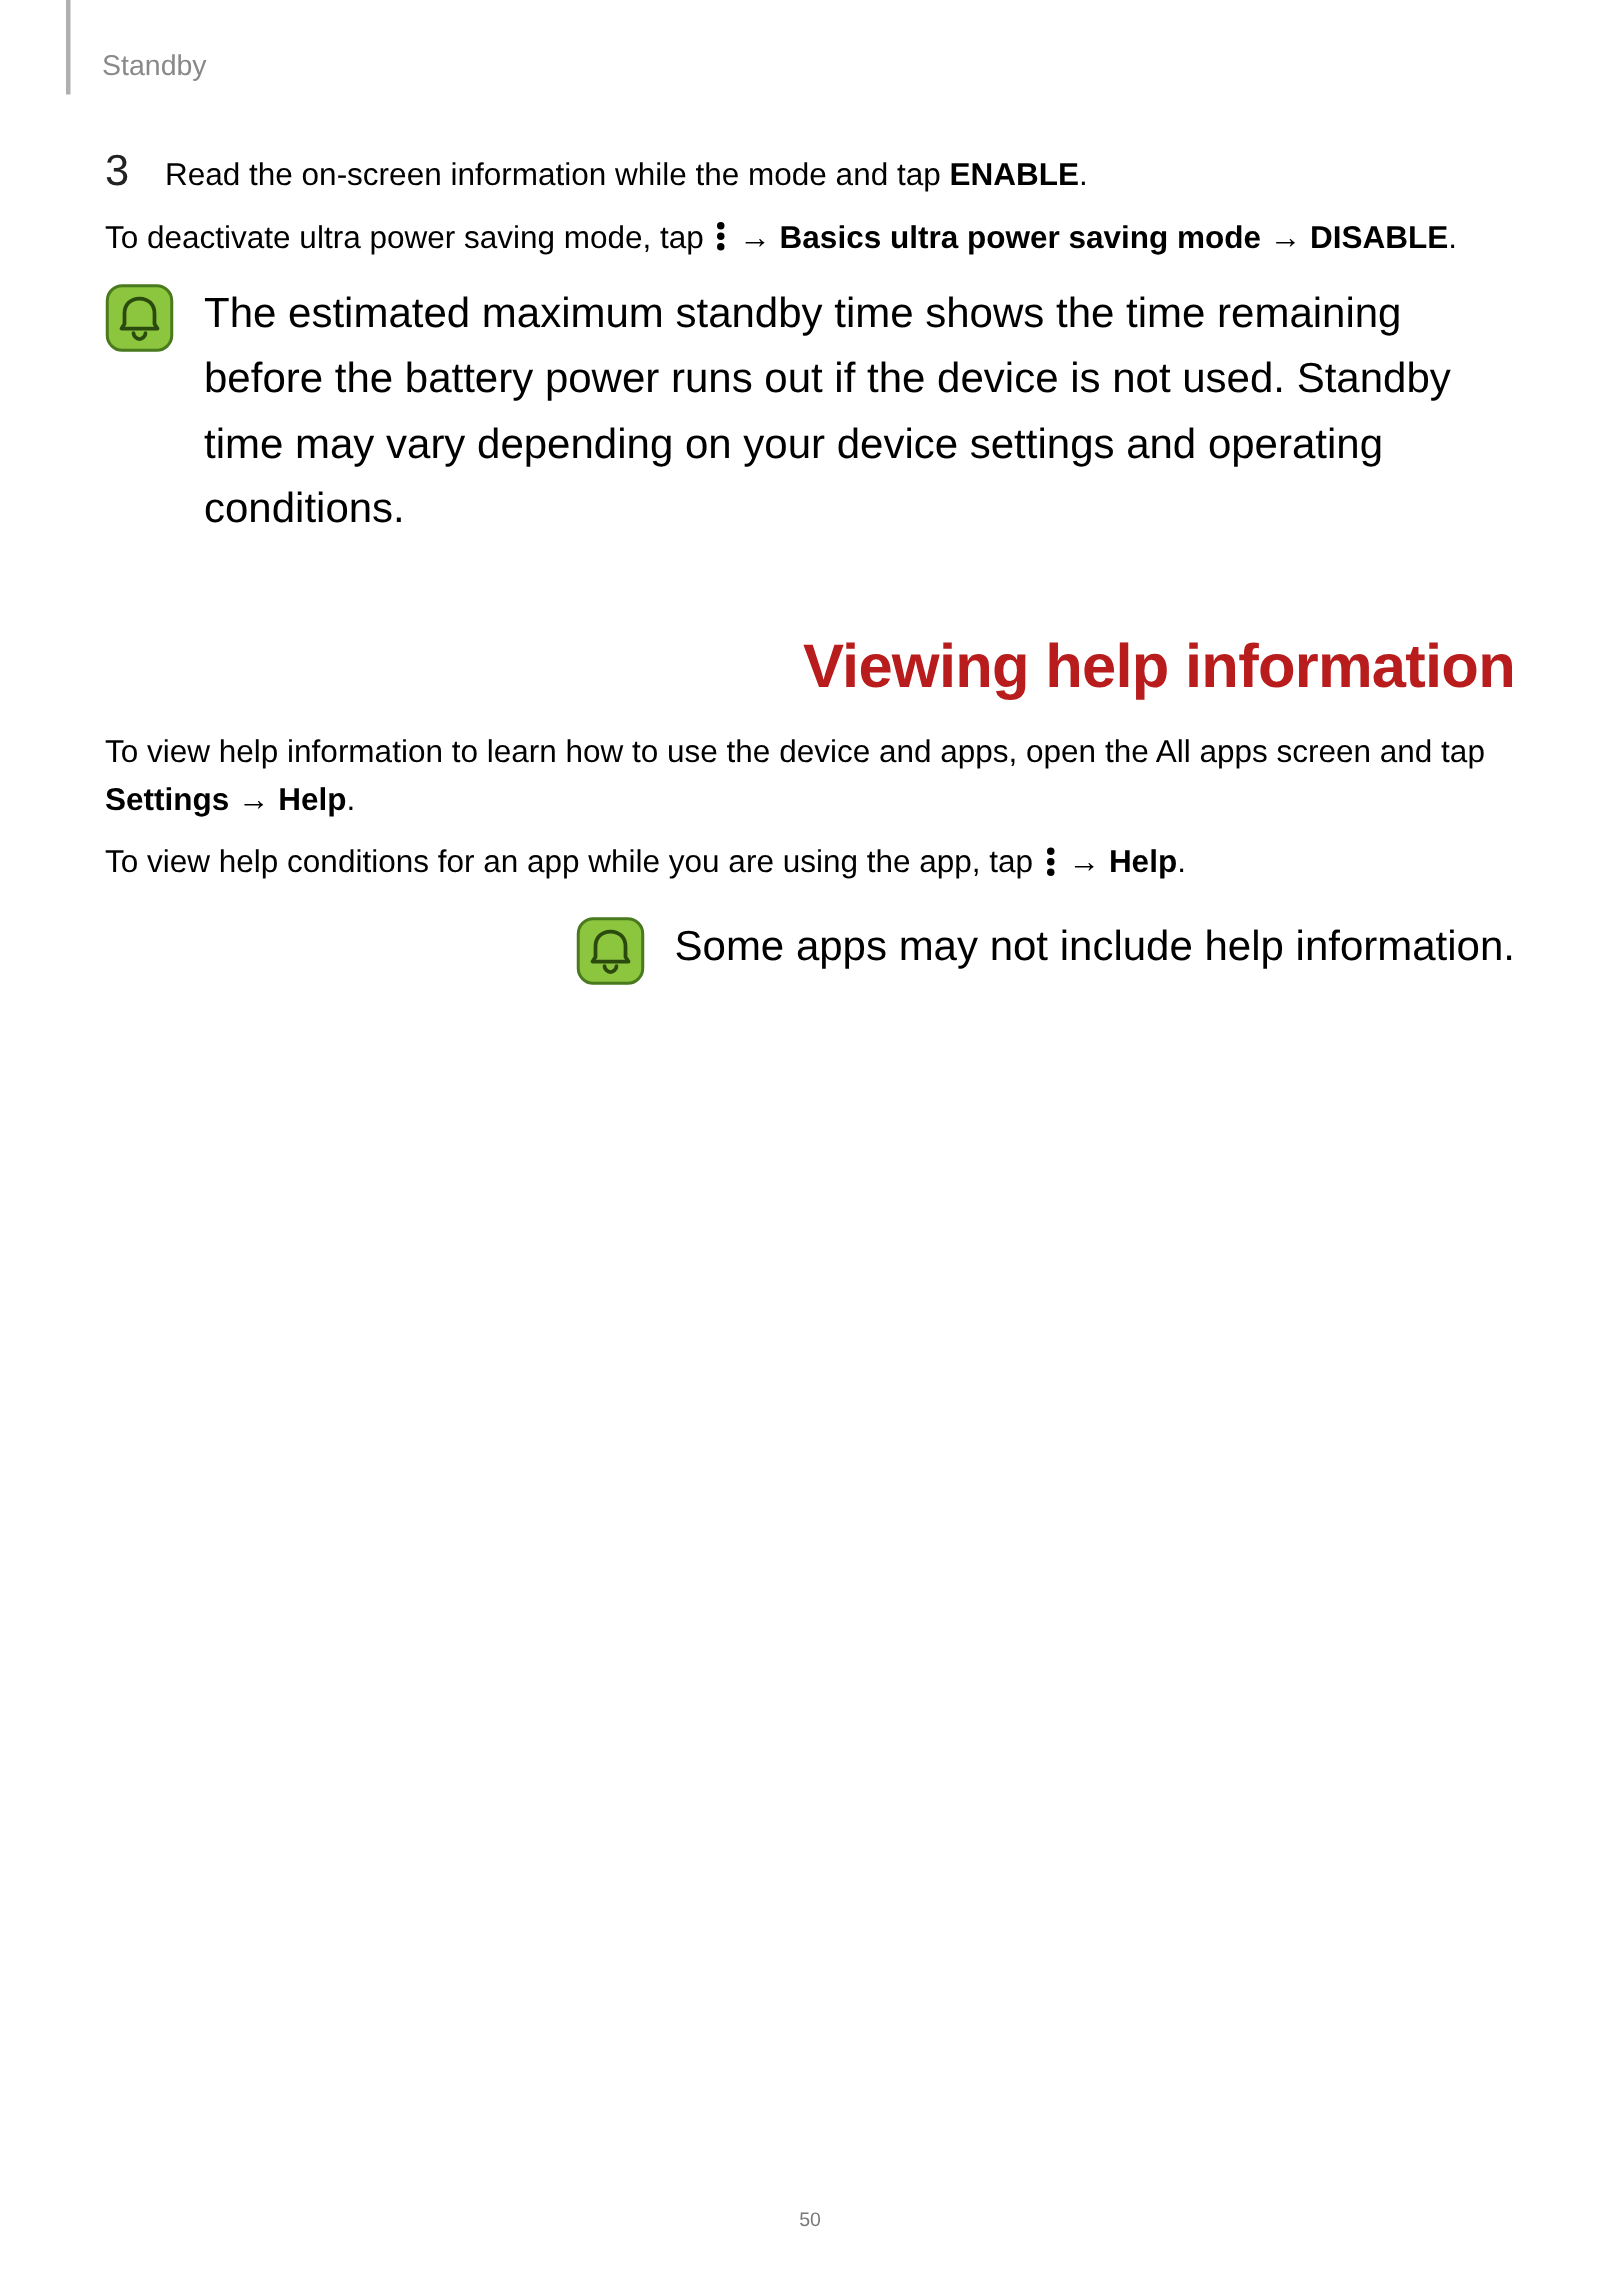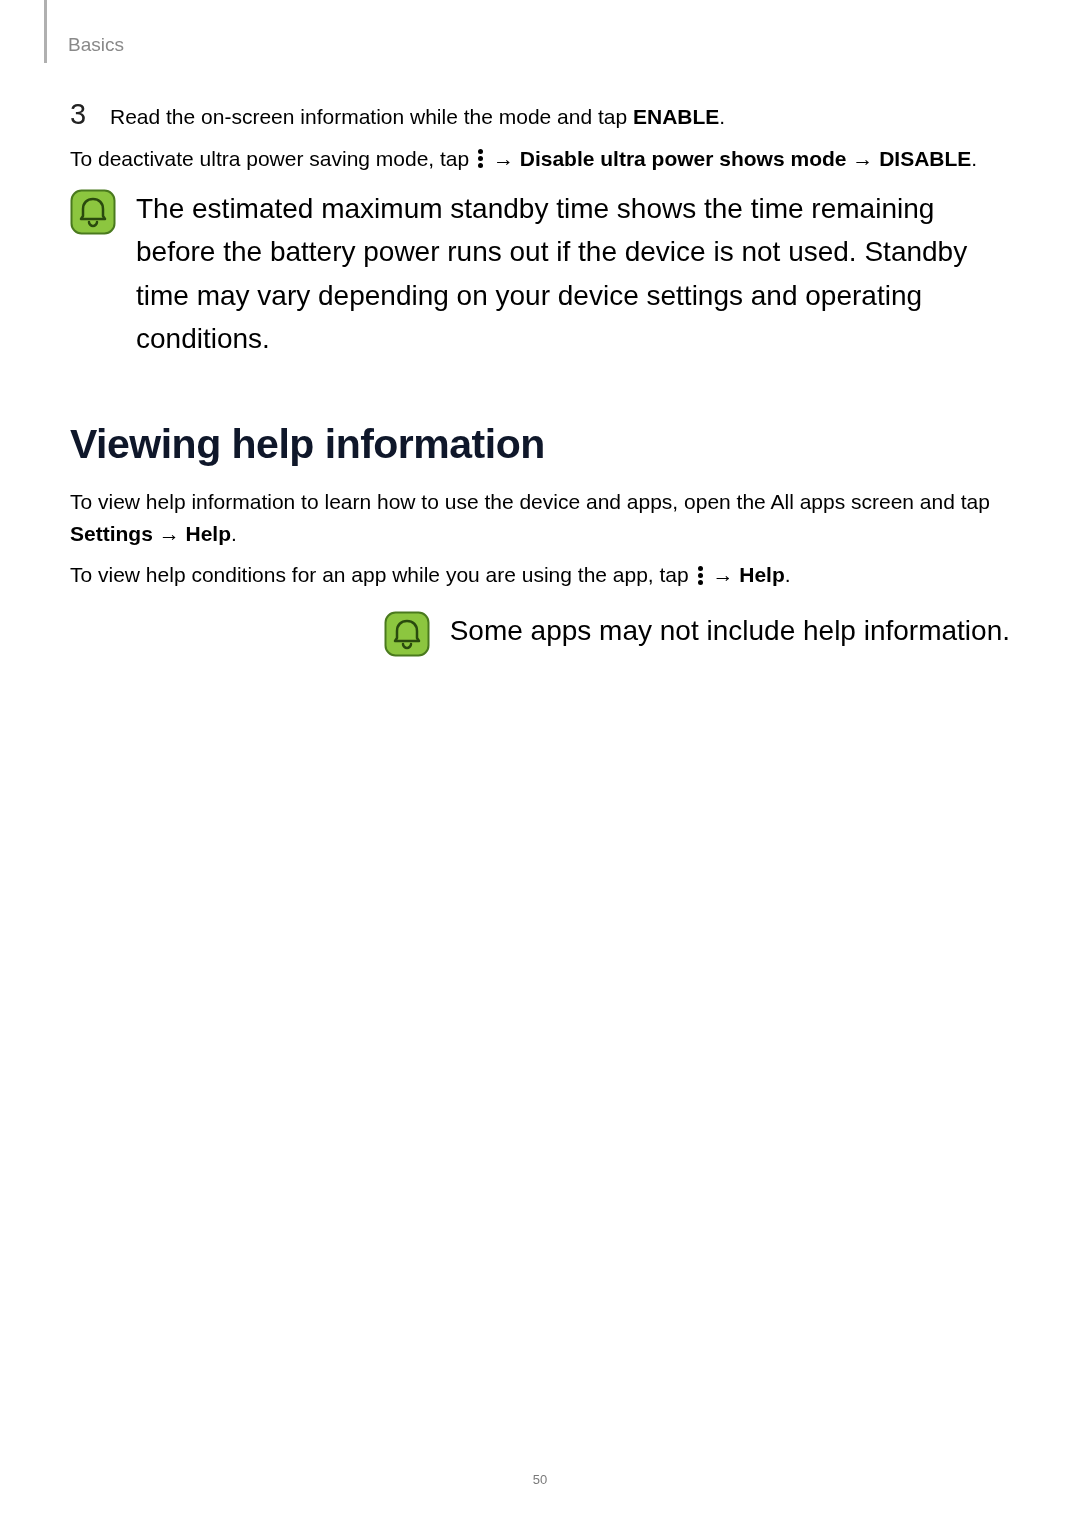--- a/index.html
+++ b/index.html
@@ -75,24 +75,25 @@
       margin-top: 2px;
     }
     .note-text {
       font-size: 28px;
       line-height: 1.55;
       color: #000;
     }
     .section-heading {
       font-size: 41px;
       font-weight: 700;
-      color: #0f172a;
+      color: #b91c1c;
       margin-top: 60px;
       margin-bottom: 18px;
       letter-spacing: -0.5px;
+      text-align: right;
     }
     .more-dots {
       display: inline-block;
       vertical-align: middle;
       width: 6px;
       margin: 0 3px 2px 3px;
     }
     .more-dots span {
       display: block;
       width: 5px;
@@ -112,33 +113,33 @@
       right: 0;
       text-align: center;
       font-size: 13px;
       color: #7a7a7a;
     }
   </style>
 </head>
 <body>
 
 <div class="header-bar"></div>
-<div class="header-label">Basics</div>
+<div class="header-label">Standby</div>
 
 <div class="content">
 
   <div class="step-row">
     <div class="step-num">3</div>
     <div class="step-text">
       <span>Read the on-screen information while the mode and tap </span><span class="bold">ENABLE</span><span>.</span>
     </div>
   </div>
 
   <p class="para">
-    <span>To deactivate ultra power saving mode, tap </span><span class="more-dots"><span></span><span></span><span></span></span><span class="arrow"> → </span><span class="bold">Disable ultra power shows mode</span><span class="arrow"> → </span><span class="bold">DISABLE</span><span>.</span>
+    <span>To deactivate ultra power saving mode, tap </span><span class="more-dots"><span></span><span></span><span></span></span><span class="arrow"> → </span><span class="bold">Basics ultra power saving mode</span><span class="arrow"> → </span><span class="bold">DISABLE</span><span>.</span>
   </p>
 
   <div class="note-block">
     <svg class="note-icon" viewBox="0 0 46 46">
       <rect x="1.5" y="1.5" width="43" height="43" rx="10" ry="10" fill="#8cc63f" stroke="#4a7a1e" stroke-width="2"></rect>
       <path d="M23 10 C17 10 13 14 13 20 L13 27 L11 30 L35 30 L33 27 L33 20 C33 14 29 10 23 10 Z" fill="none" stroke="#2a4a0e" stroke-width="2.5" stroke-linejoin="round"></path>
       <path d="M19 33 C19 35 21 37 23 37 C25 37 27 35 27 33" fill="none" stroke="#2a4a0e" stroke-width="2.5" stroke-linecap="round"></path>
     </svg>
     <div class="note-text">The estimated maximum standby time shows the time remaining before the battery power runs out if the device is not used. Standby time may vary depending on your device settings and operating conditions.</div>
   </div>

